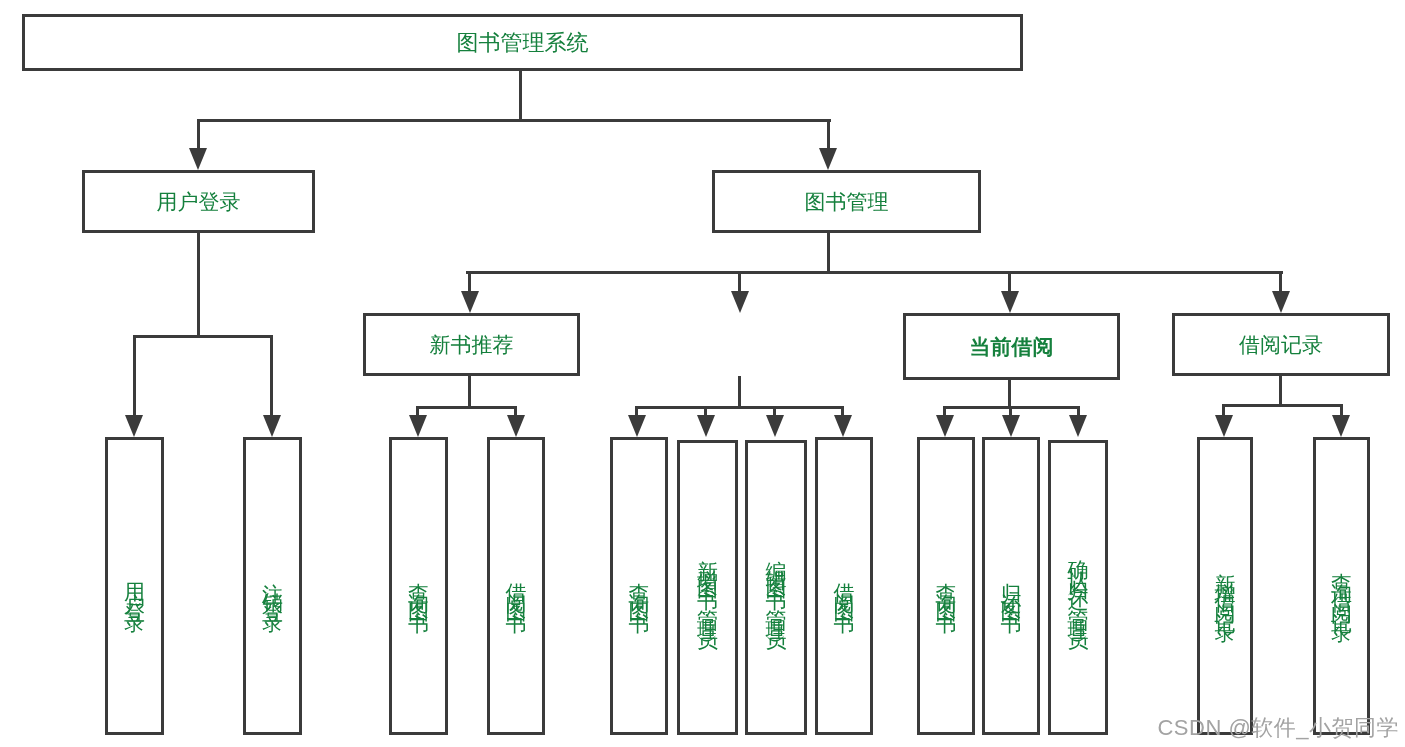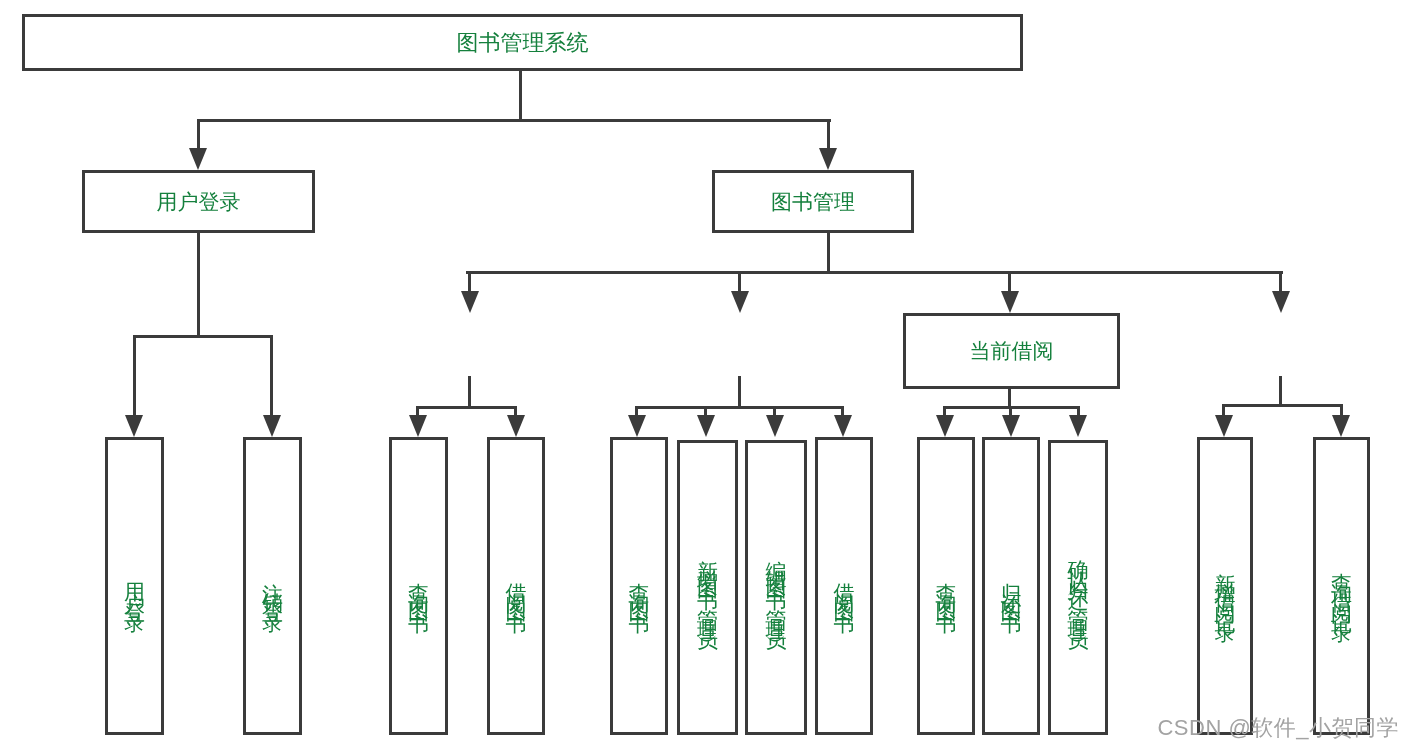--- a/index.html
+++ b/index.html
@@ -41,21 +41,21 @@
   <div class="vline" style="left:519px; top:71px; height:50px;"></div>
   <div class="hline" style="left:197px; top:119px; width:634px;"></div>
   <div class="vline" style="left:197px; top:119px; height:34px;"></div>
   <div class="vline" style="left:827px; top:119px; height:34px;"></div>
   <div class="arrow" style="left:189px; top:148px;"></div>
   <div class="arrow" style="left:819px; top:148px;"></div>
 
   <div class="box" style="left:82px; top:170px; width:233px; height:63px;">
     <span>用户登录</span>
   </div>
-  <div class="box" style="left:712px; top:170px; width:202px; height:63px;">
+  <div class="box" style="left:712px; top:170px; width:269px; height:63px;">
     <span>图书管理</span>
   </div>
 
   <div class="vline" style="left:197px; top:233px; height:105px;"></div>
   <div class="hline" style="left:133px; top:335px; width:140px;"></div>
   <div class="vline" style="left:133px; top:335px; height:85px;"></div>
   <div class="vline" style="left:270px; top:335px; height:85px;"></div>
   <div class="arrow" style="left:125px; top:415px;"></div>
   <div class="arrow" style="left:263px; top:415px;"></div>
 
@@ -63,22 +63,28 @@
   <div class="hline" style="left:466px; top:271px; width:817px;"></div>
   <div class="vline" style="left:468px; top:271px; height:26px;"></div>
   <div class="vline" style="left:738px; top:271px; height:26px;"></div>
   <div class="vline" style="left:1008px; top:271px; height:26px;"></div>
   <div class="vline" style="left:1279px; top:271px; height:26px;"></div>
   <div class="arrow" style="left:461px; top:291px;"></div>
   <div class="arrow" style="left:731px; top:291px;"></div>
   <div class="arrow" style="left:1001px; top:291px;"></div>
   <div class="arrow" style="left:1272px; top:291px;"></div>
 
-  <div class="box" style="left:903px; top:313px; width:217px; height:76px;">
+  <div class="box" style="left:363px; top:313px; width:217px; height:63px;">
+    <span>新书推荐</span>
+  </div>
+  <div class="box" style="left:903px; top:313px; width:217px; height:67px;font-weight:bold;">
     <span>当前借阅</span>
+  </div>
+  <div class="box" style="left:1172px; top:313px; width:218px; height:63px;">
+    <span>借阅记录</span>
   </div>
 
   <div class="vline" style="left:468px; top:376px; height:33px;"></div>
   <div class="hline" style="left:416px; top:406px; width:101px;"></div>
   <div class="vline" style="left:416px; top:406px; height:14px;"></div>
   <div class="vline" style="left:514px; top:406px; height:14px;"></div>
   <div class="arrow" style="left:409px; top:415px;"></div>
   <div class="arrow" style="left:507px; top:415px;"></div>
 
   <div class="vline" style="left:738px; top:376px; height:33px;"></div>

